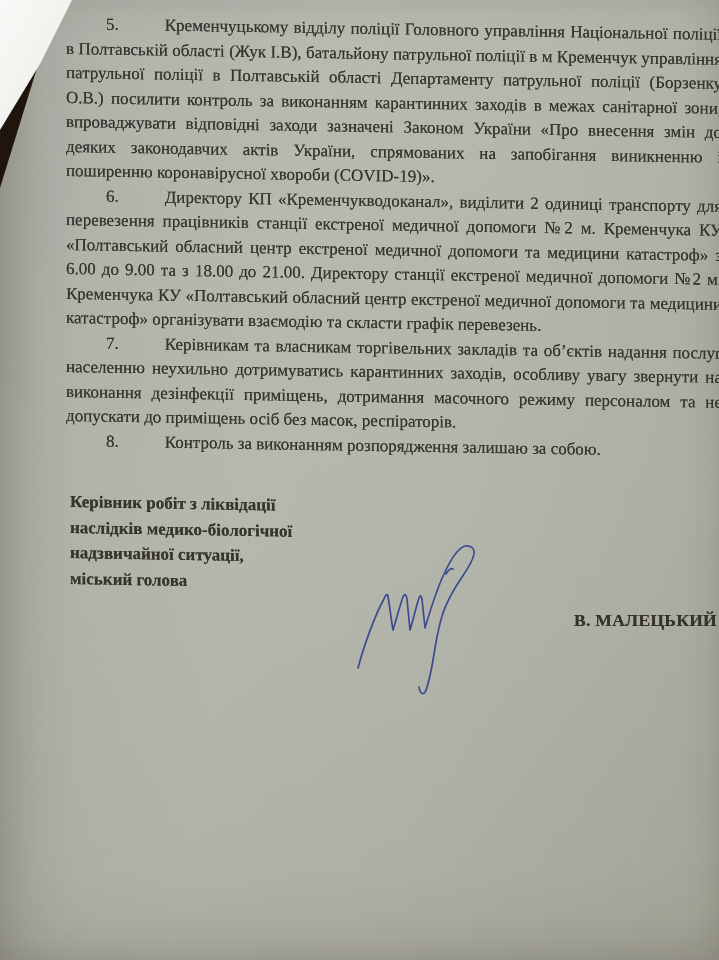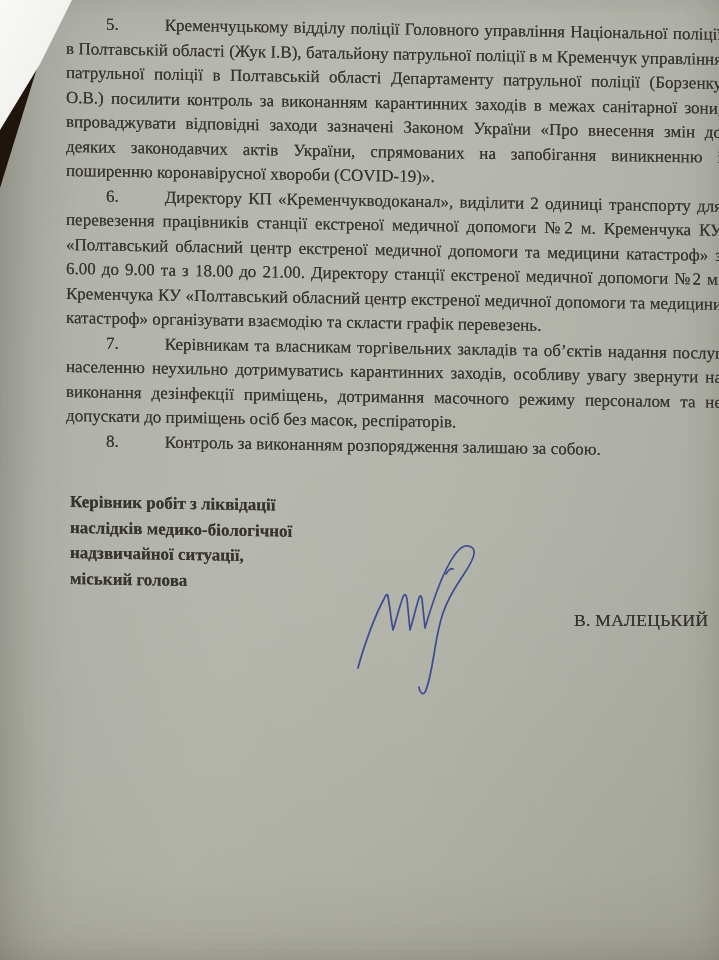--- a/index.html
+++ b/index.html
@@ -30,21 +30,21 @@
     font-size:17px;line-height:24.5px;color:#37342e;
     text-align:justify;
     transform:skewY(0.95deg);transform-origin:0 0;
     text-shadow:0 0 .5px rgba(55,52,46,.85);
   }
   .para{margin:0;text-indent:40px;}
   .pnum{padding-right:46px;}
   .sig-block{margin-top:36px;font-weight:bold;line-height:25.5px;text-align:left;text-indent:4px;}
   .signatory-name{
     position:absolute;left:574px;top:610px;white-space:nowrap;
-    font-weight:normal;font-size:17.5px;letter-spacing:.3px;color:#35322c;
+    font-weight:bold;font-size:17.5px;letter-spacing:.3px;color:#35322c;
     text-shadow:0 0 .5px rgba(55,52,46,.85);
   }
   .signature{position:absolute;left:350px;top:541px;pointer-events:none;}
   .grain{position:absolute;inset:0;opacity:.07;mix-blend-mode:multiply;pointer-events:none;}
 </style>
 </head>
 <body>
 
 <div class="photo">
 

